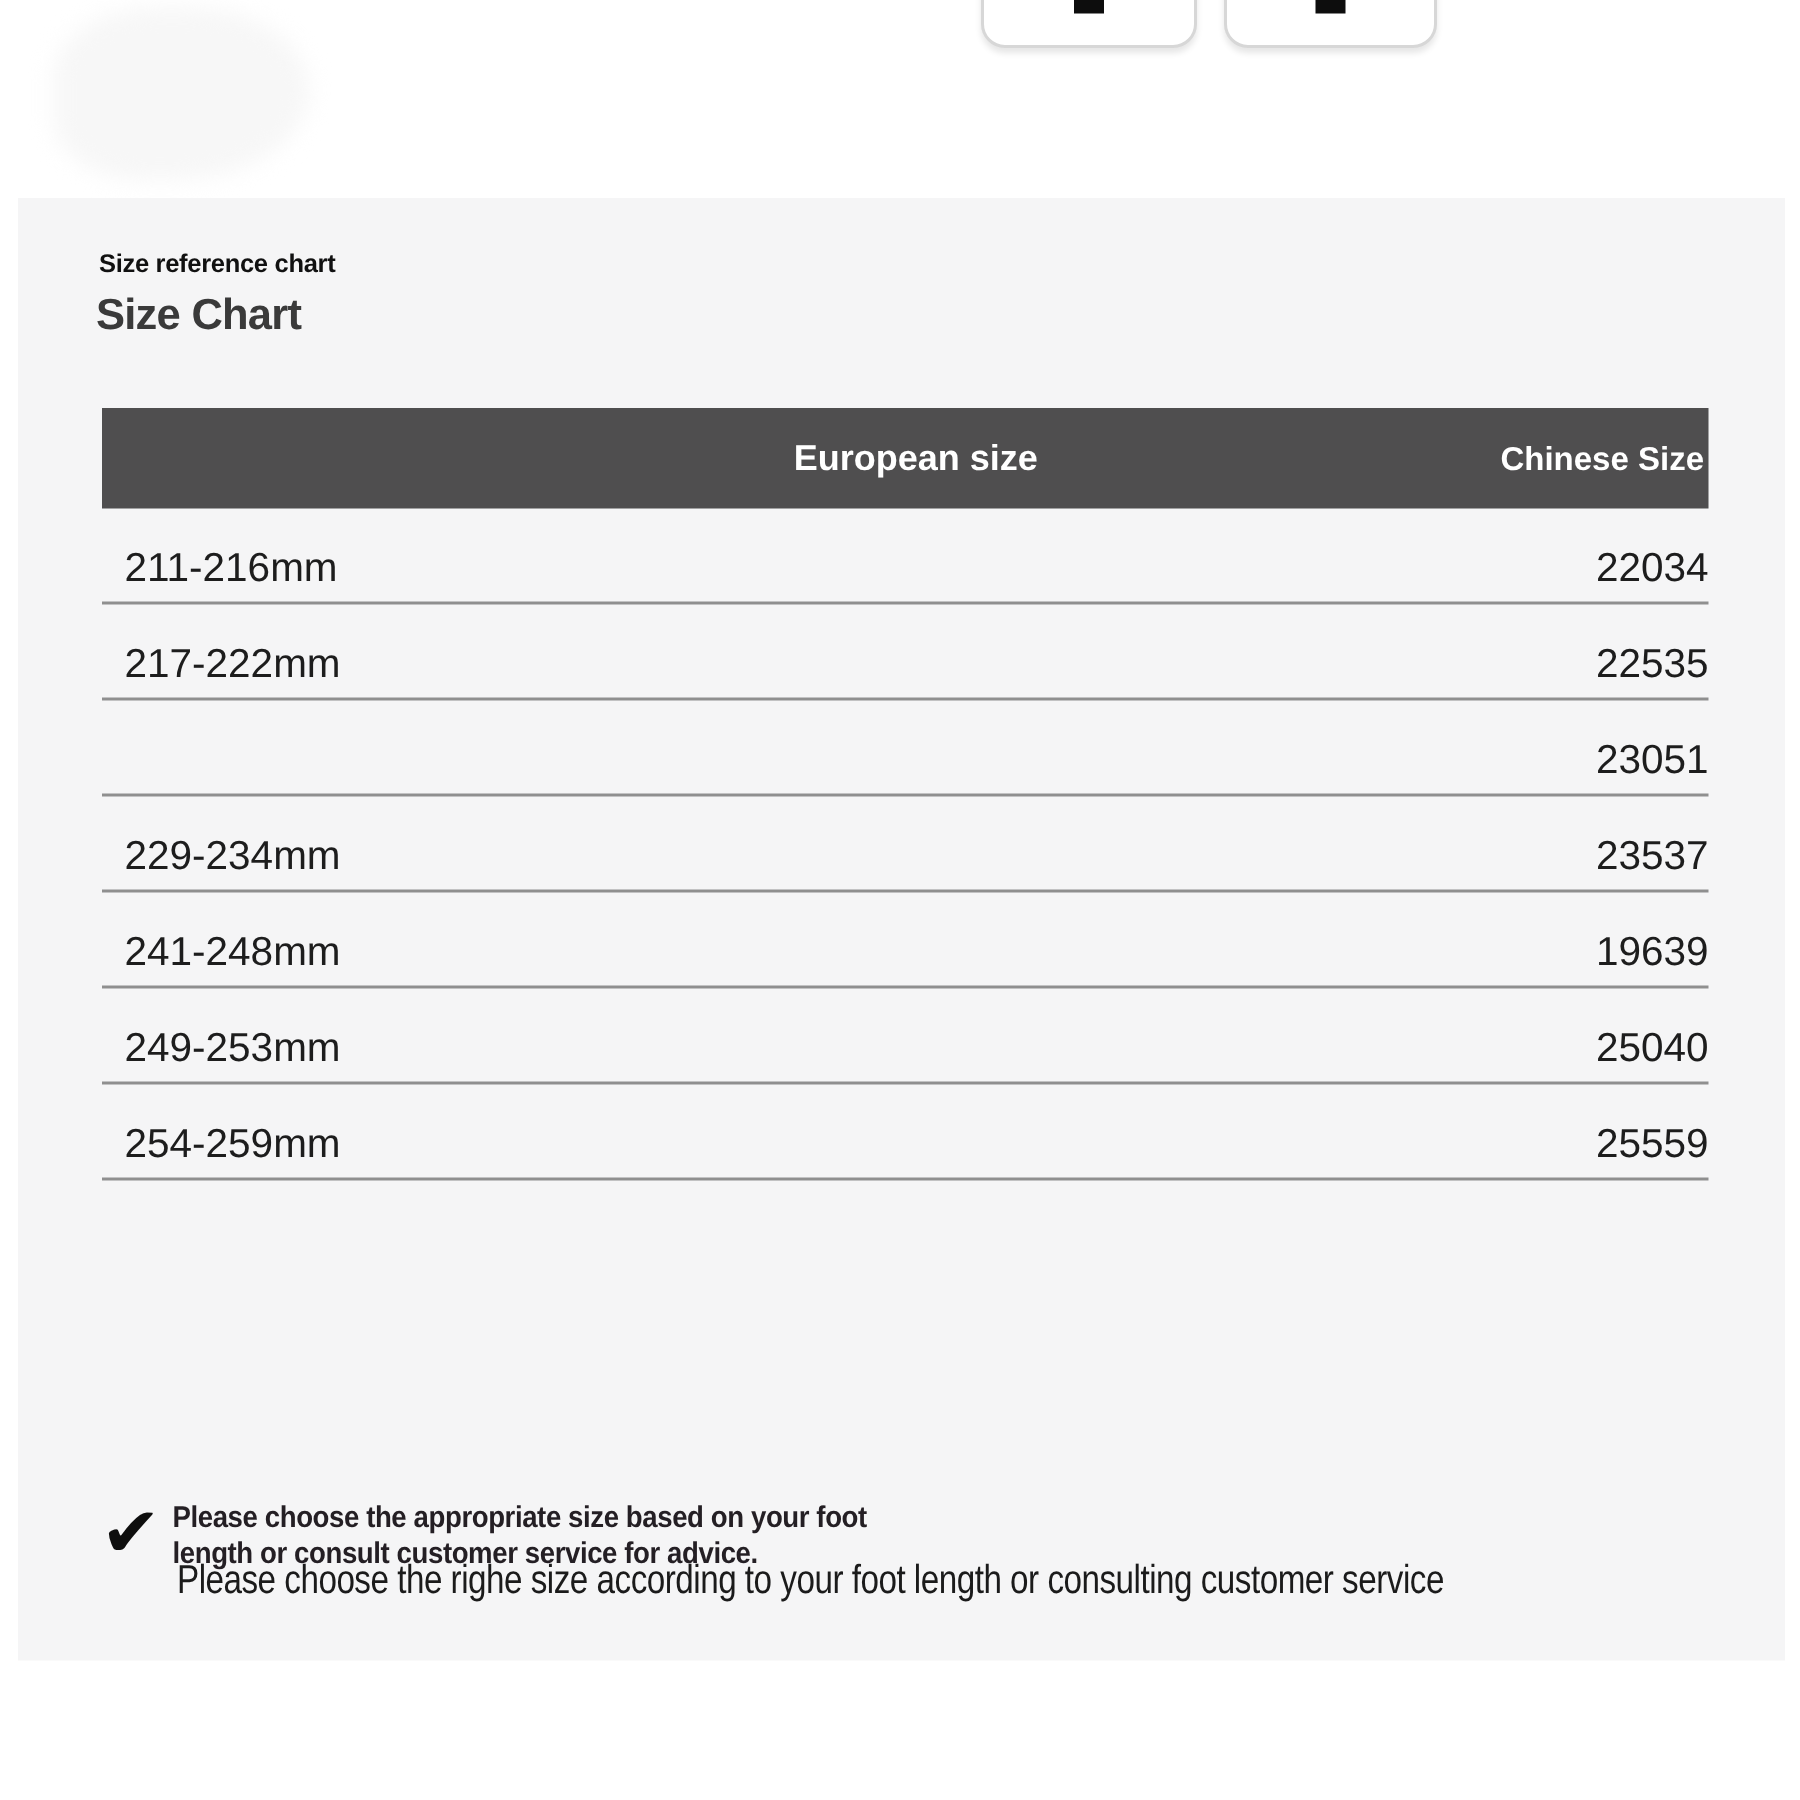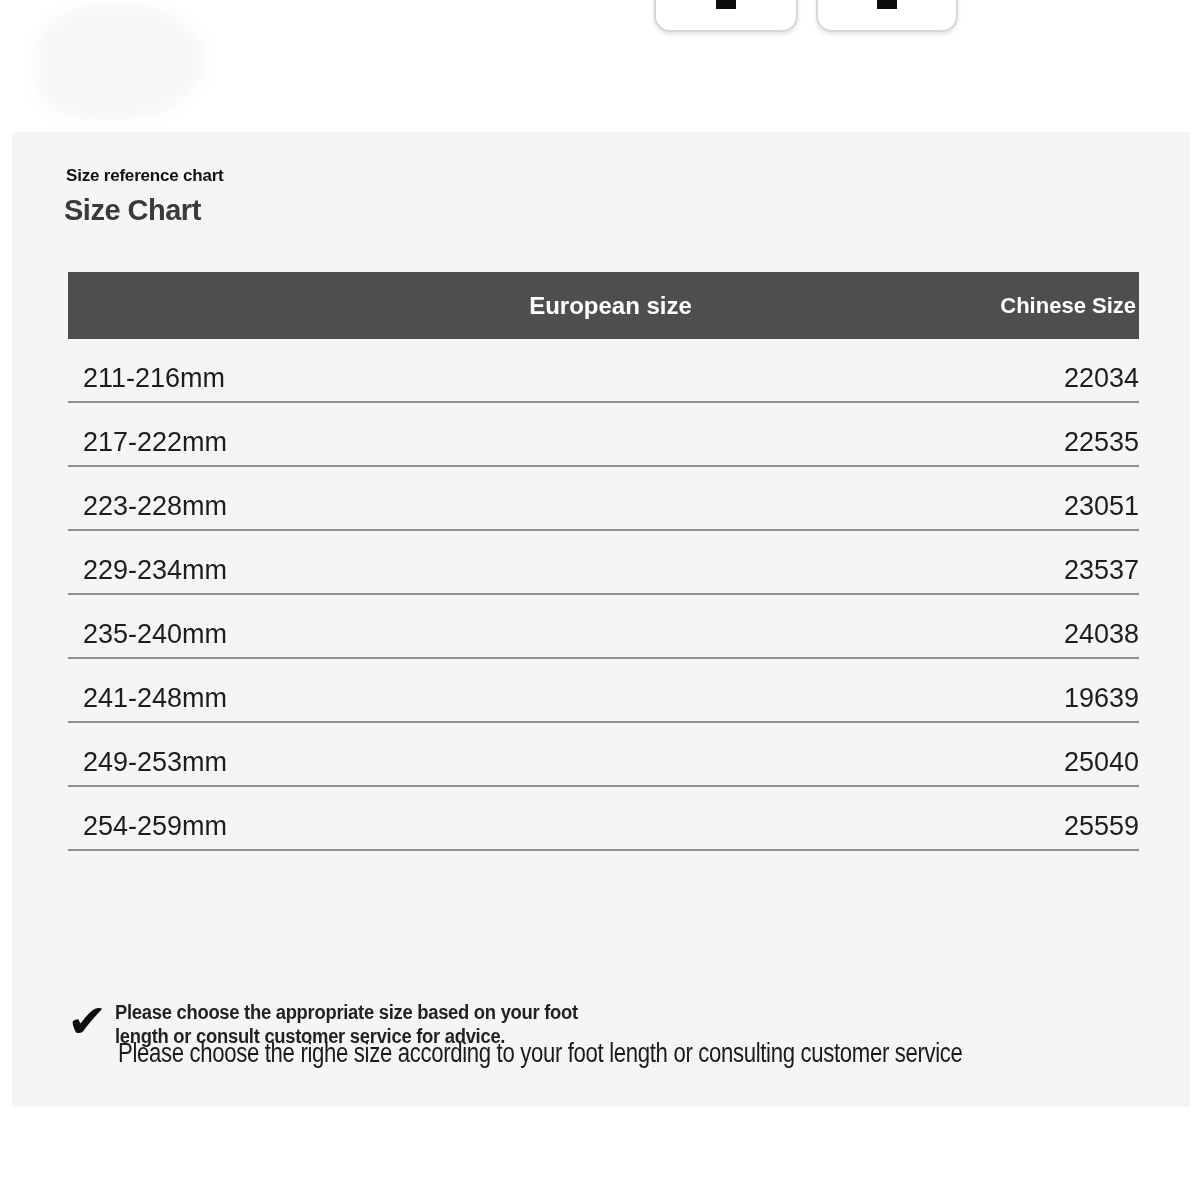--- a/index.html
+++ b/index.html
@@ -87,33 +87,27 @@
         <span class="c1">211-216mm</span>
         <span class="c2">34</span>
         <span class="c3">220</span>
       </div>
       <div class="trow">
         <span class="c1">217-222mm</span>
         <span class="c2">35</span>
         <span class="c3">225</span>
       </div>
       <div class="trow">
-        <span class="c1">223-228mm</span>
         <span class="c2">51</span>
         <span class="c3">230</span>
       </div>
       <div class="trow">
         <span class="c1">229-234mm</span>
         <span class="c2">37</span>
         <span class="c3">235</span>
-      </div>
-      <div class="trow">
-        <span class="c1">235-240mm</span>
-        <span class="c2">38</span>
-        <span class="c3">240</span>
       </div>
       <div class="trow">
         <span class="c1">241-248mm</span>
         <span class="c2">39</span>
         <span class="c3">196</span>
       </div>
       <div class="trow">
         <span class="c1">249-253mm</span>
         <span class="c2">40</span>
         <span class="c3">250</span>

